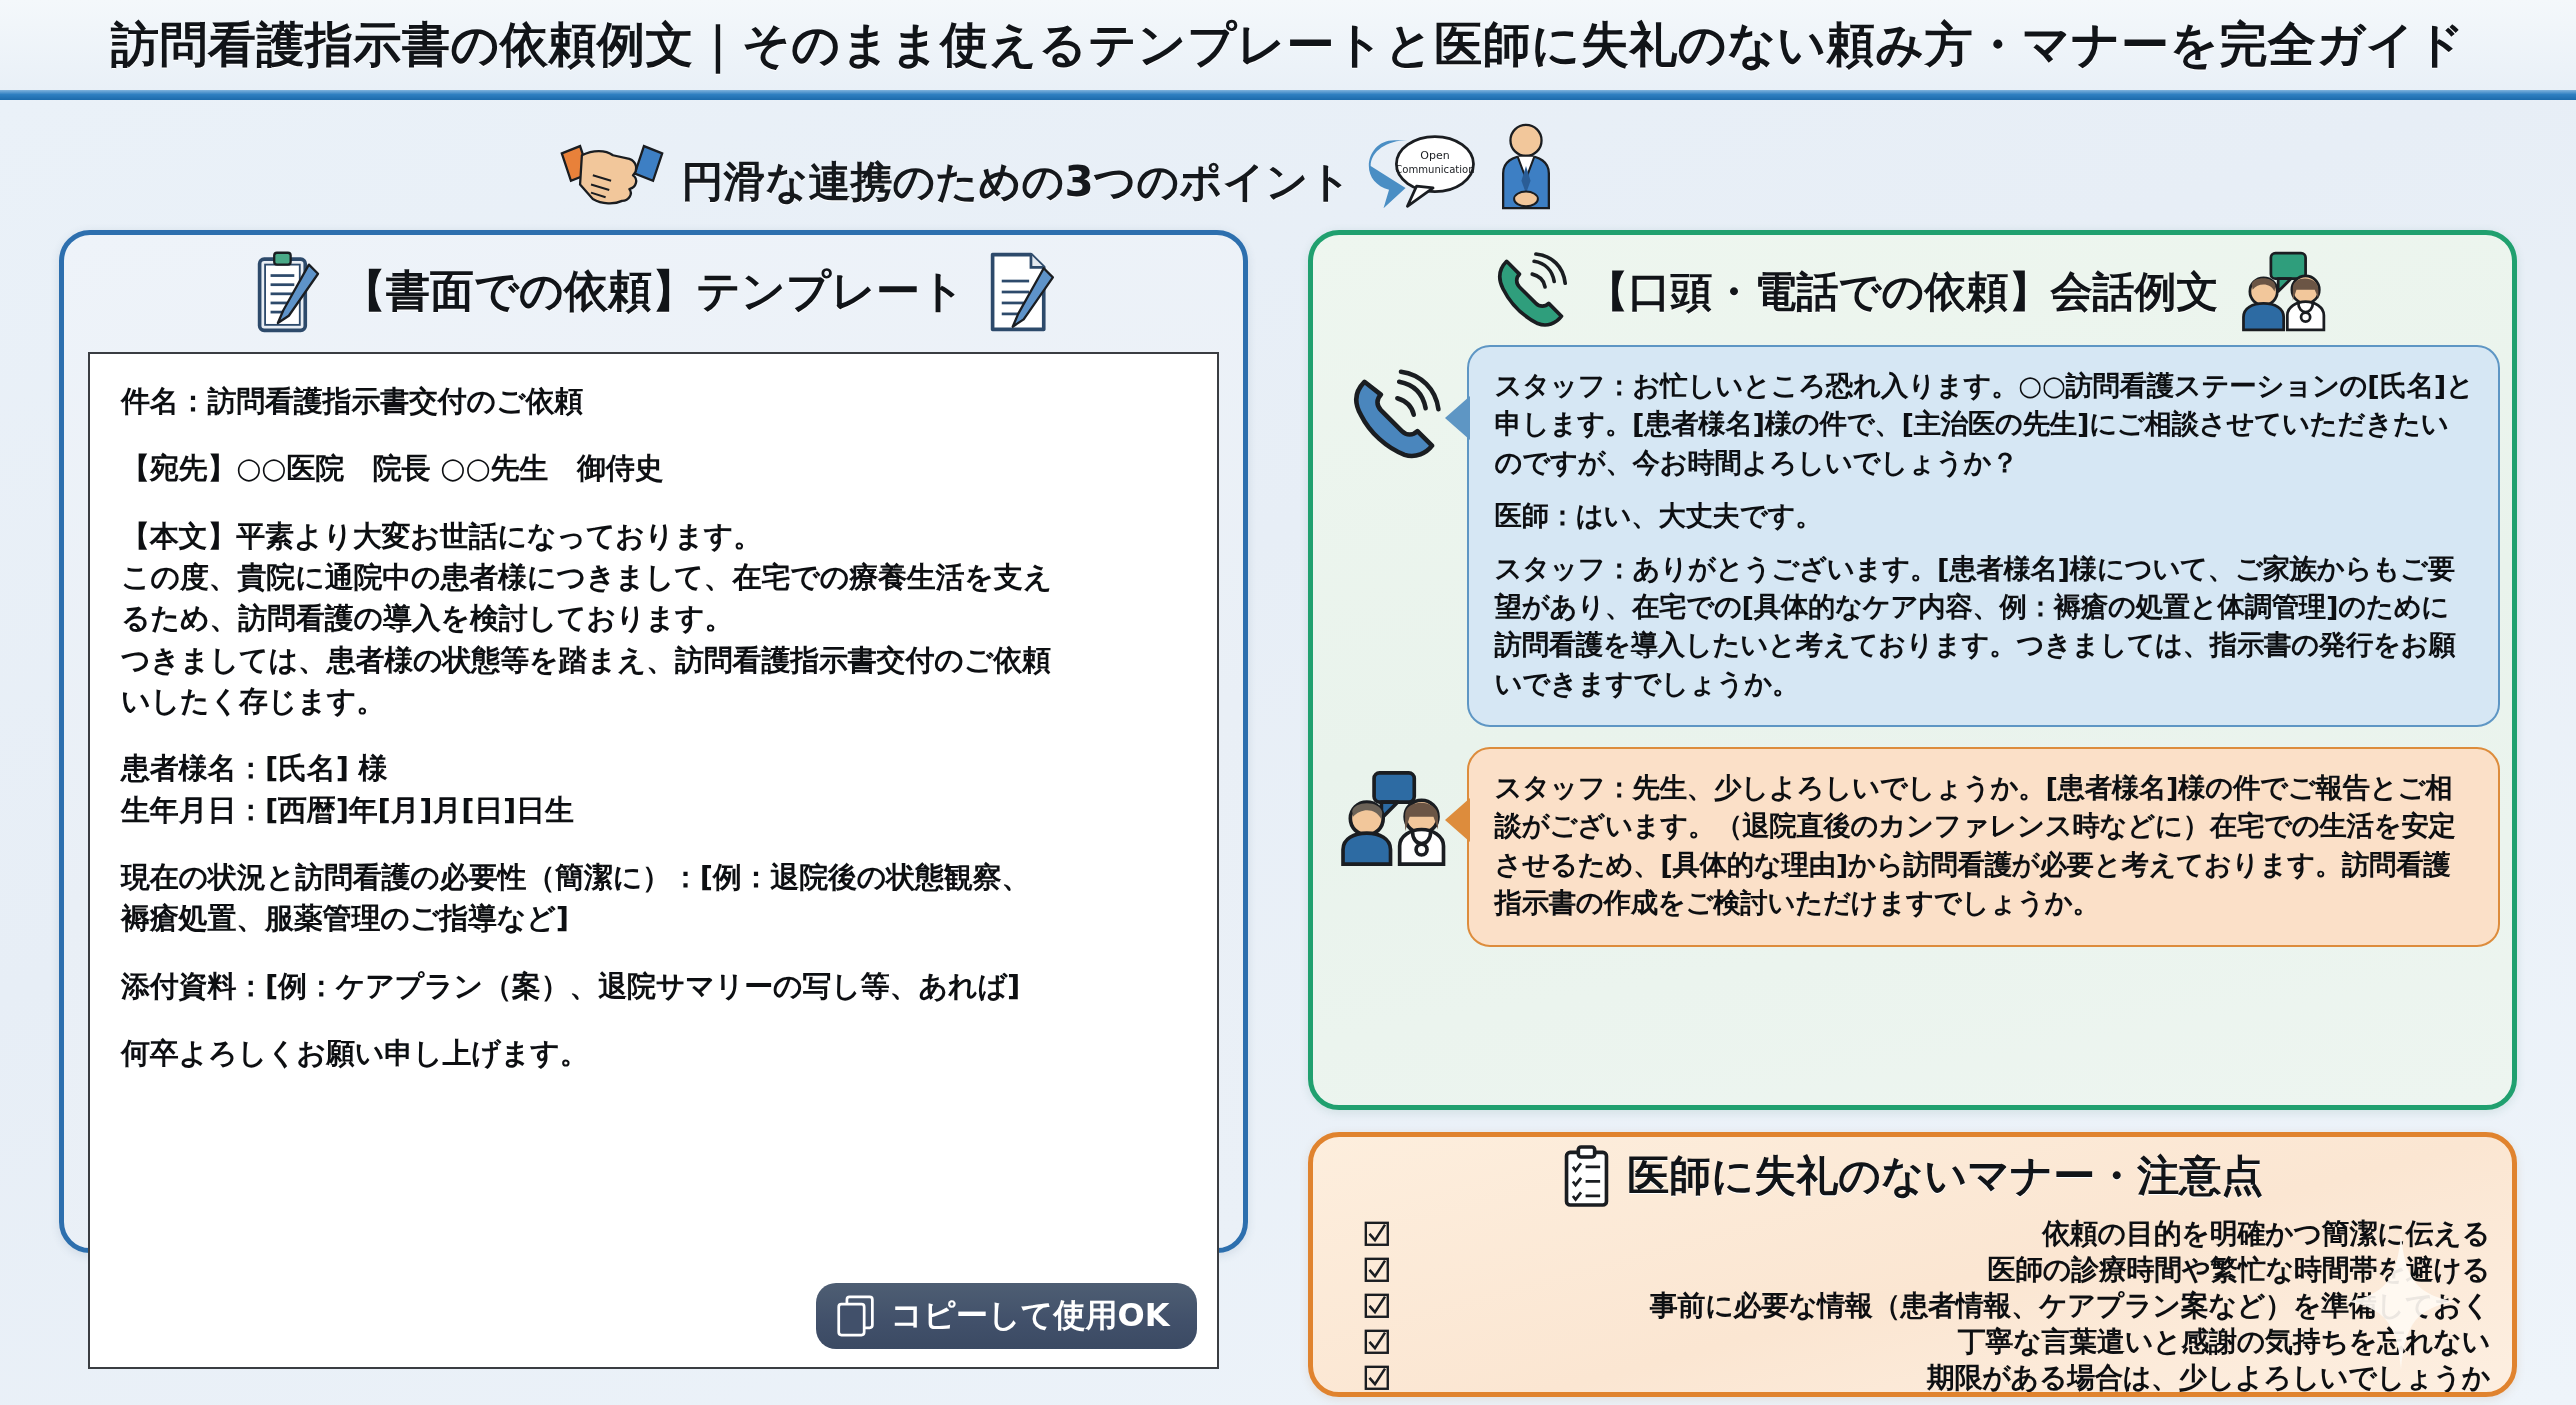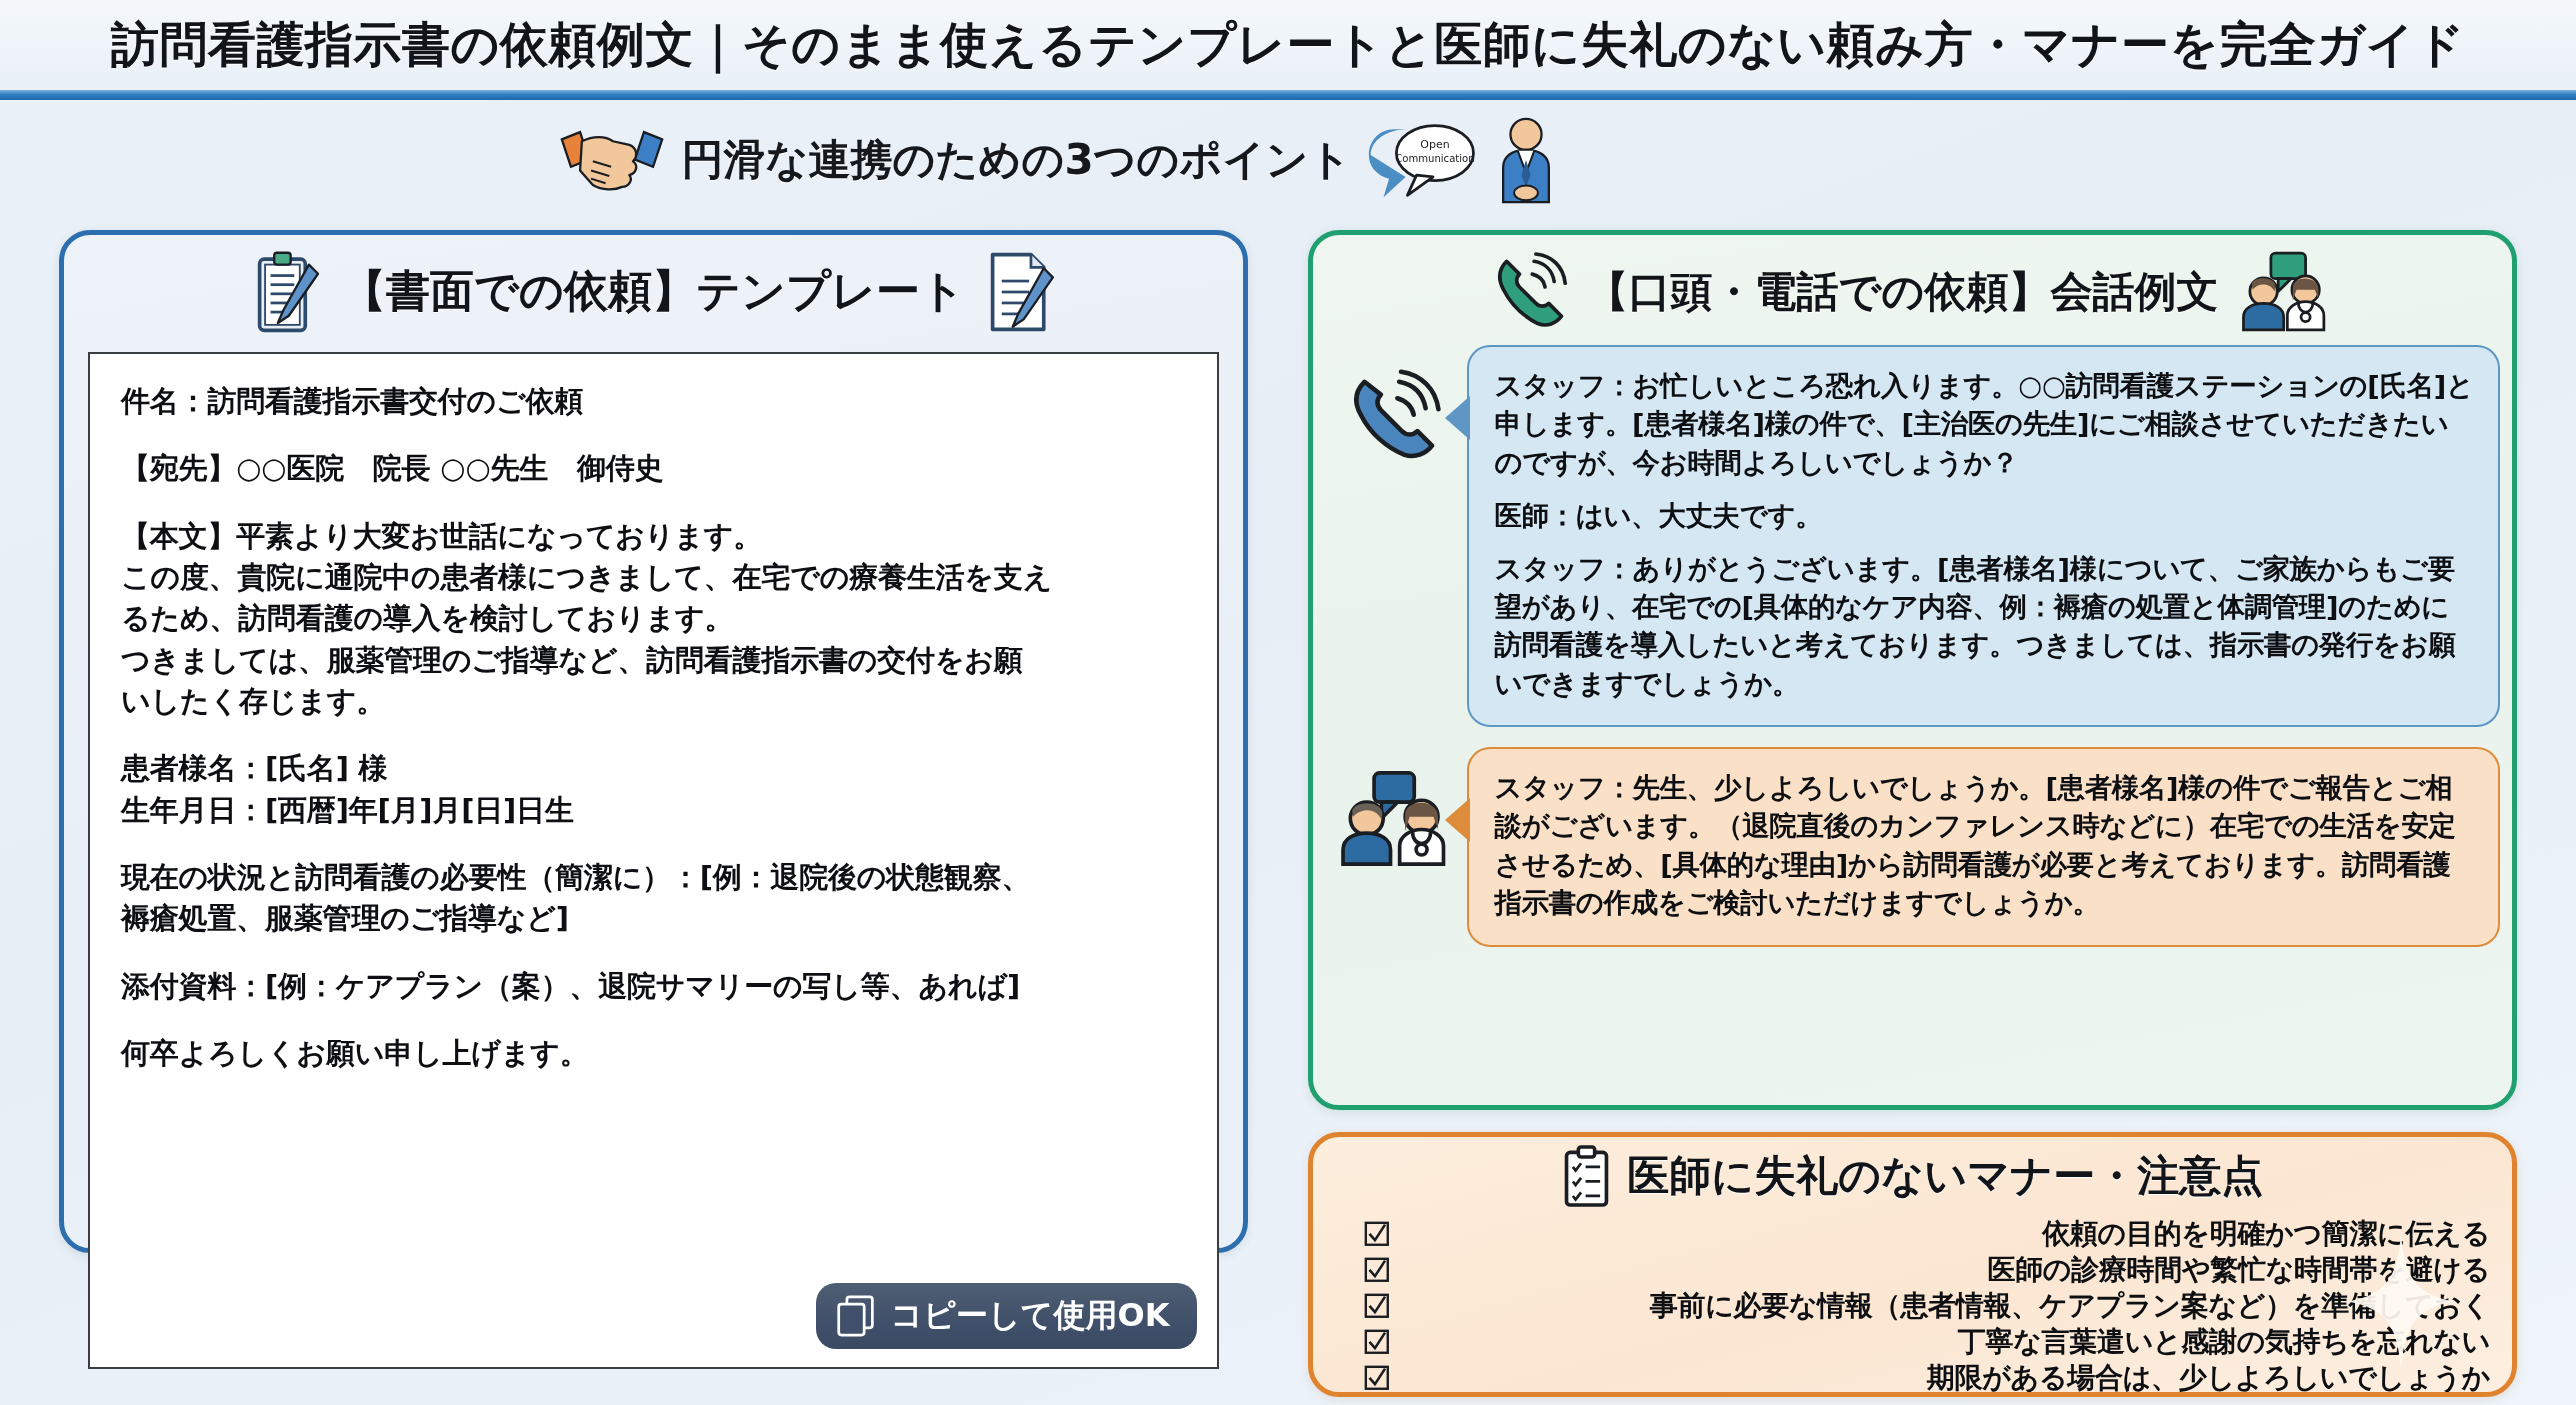--- a/index.html
+++ b/index.html
@@ -52,21 +52,21 @@
     background: linear-gradient(160deg, #eaf1f8 0%, #e7eef6 40%, #eef4fa 100%);
   }
 
   
   .subtitle-row {
     position: absolute;
     left: 0; top: 9.1px;
     width: 2116px;
     height: 101px;
     display: flex;
-    align-items: center;
+    align-items: flex-end;
     justify-content: center;
     gap: 15px;
   }
   .subtitle-text {
     font-size: 42px;
     font-weight: 700;
     color: #15181c;
     white-space: nowrap;
     text-shadow: 0 0.9px 0 #ffffff;
   }
@@ -364,21 +364,21 @@
       </div>
       <div class="doc-gap"></div>
       <div>
         <div class="doc-line">【宛先】○○医院　院長 ○○先生　御侍史</div>
       </div>
       <div class="doc-gap"></div>
       <div>
         <div class="doc-line">【本文】平素より大変お世話になっております。</div>
         <div class="doc-line">この度、貴院に通院中の患者様につきまして、在宅での療養生活を支え</div>
         <div class="doc-line">るため、訪問看護の導入を検討しております。</div>
-        <div class="doc-line">つきましては、服薬管理のご指導など、訪問看護指示書の交付をお願</div>
+        <div class="doc-line">つきましては、患者様の状態等を踏まえ、訪問看護指示書交付のご依頼</div>
         <div class="doc-line">いしたく存じます。</div>
       </div>
       <div class="doc-gap"></div>
       <div>
         <div class="doc-line">患者様名：[氏名] 様</div>
         <div class="doc-line">生年月日：[西暦]年[月]月[日]日生</div>
       </div>
       <div class="doc-gap"></div>
       <div>
         <div class="doc-line">現在の状況と訪問看護の必要性（簡潔に）：[例：退院後の状態観察、</div>

